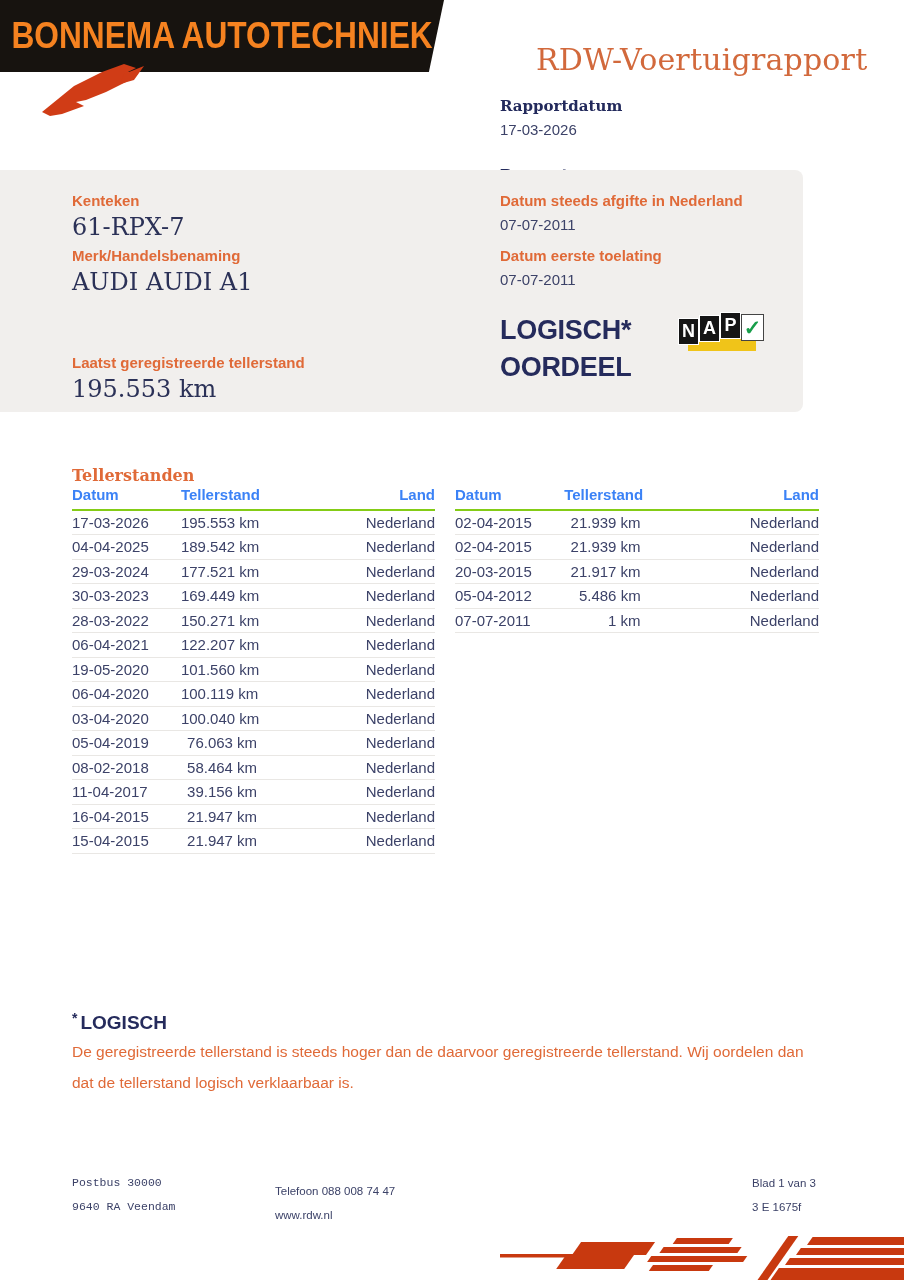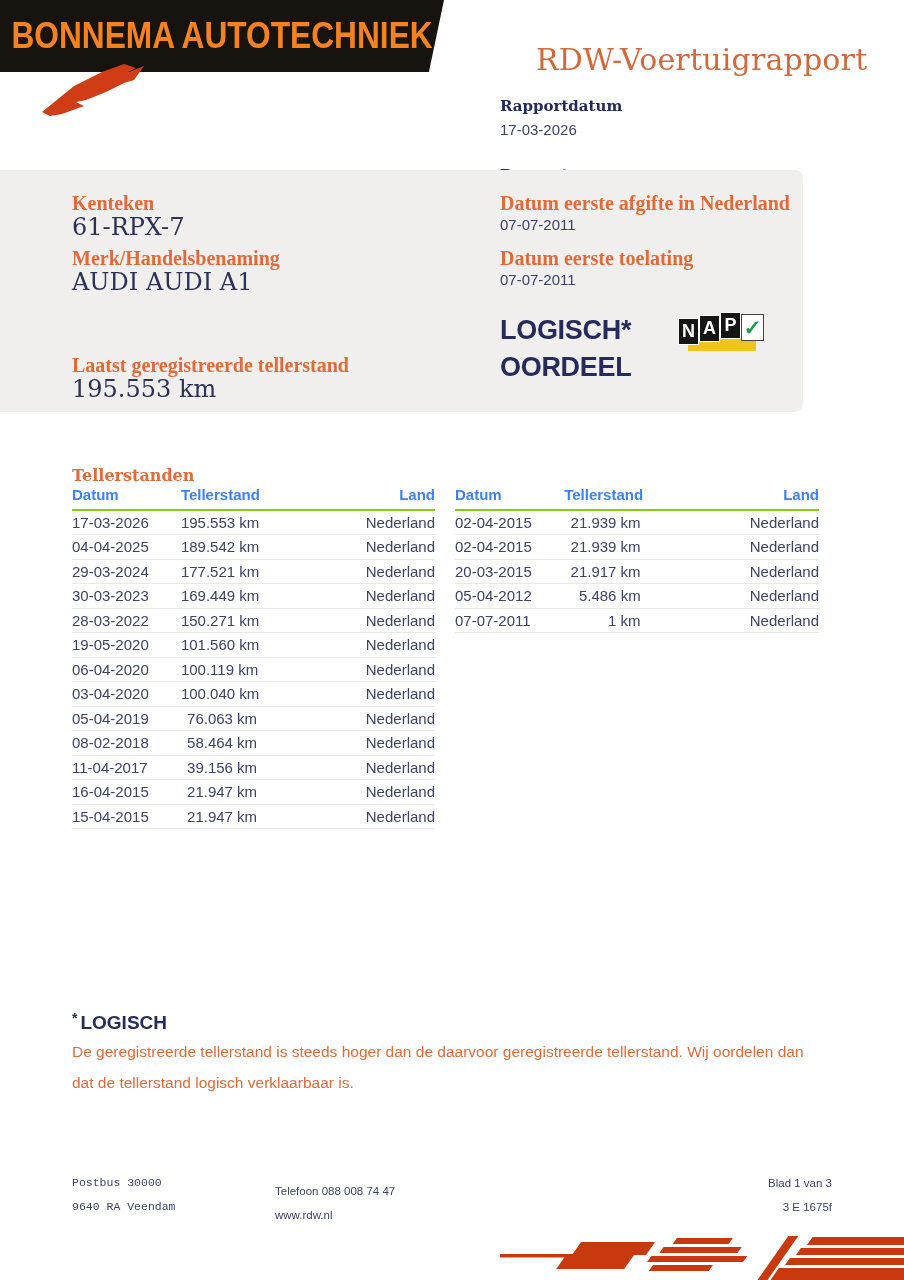--- a/index.html
+++ b/index.html
@@ -50,22 +50,22 @@
   .meta-col .meta-value { font-size: 15px; color: #3c4268; margin-top: 6px; }
 
   
   .panel {
     position: absolute; top: 170px; left: 0;
     width: 803px; height: 242px;
     background: #f1efed;
     border-radius: 0 8px 8px 0;
   }
   .lbl {
-    font-family: Liberation Serif, serif;
-    font-weight: bold; font-size: 20px; color: #e06a38;
+    font-family: Liberation Sans, sans-serif;
+    font-weight: bold; font-size: 15px; color: #e06a38;
     position: absolute; white-space: nowrap;
   }
   .big-val {
     font-family: "DejaVu Serif", serif;
     font-size: 24px; color: #2b3157;
     position: absolute; white-space: nowrap;
   }
   .sm-val { font-size: 15px; color: #3c4268; position: absolute; white-space: nowrap; }
 
   .oordeel {
@@ -127,21 +127,21 @@
   .footnote-text {
     position: absolute; top: 1036px; left: 72px; width: 750px;
     font-size: 15.5px; color: #e06a38; line-height: 31px;
   }
 
   
   .footer { position: absolute; top: 1171px; left: 0; width: 904px; font-size: 11.5px; color: #3c4268; }
   .footer .f-col { position: absolute; line-height: 24px; }
   .f-address { left: 72px; top: 0; font-family: Liberation Mono, monospace; }
   .f-contact { left: 275px; top: 8px; }
-  .f-page { right: 72px; top: 0; text-align: right; }
+  .f-page { right: 88px; top: 0; text-align: left; }
   .footer div div { margin-bottom: 0; }
   .f-address div, .f-contact div, .f-page div { height: 24px; }
 
   
   .speed-lines { position: absolute; right: 0; bottom: 0; }
 </style>
 </head>
 <body>
 
 <div class="page">
@@ -172,21 +172,21 @@
   <div class="panel">
     <div class="lbl" style="left:72px; top:22px;">Kenteken</div>
     <div class="big-val" style="left:72px; top:43px;">61-RPX-7</div>
 
     <div class="lbl" style="left:72px; top:77px;">Merk/Handelsbenaming</div>
     <div class="big-val" style="left:72px; top:98px;">AUDI AUDI A1</div>
 
     <div class="lbl" style="left:72px; top:184px;">Laatst geregistreerde tellerstand</div>
     <div class="big-val" style="left:72px; top:205px;">195.553 km</div>
 
-    <div class="lbl" style="left:500px; top:22px;">Datum eerste afgifte in Nederland</div>
+    <div class="lbl" style="left:500px; top:22px;">Datum steeds afgifte in Nederland</div>
     <div class="sm-val" style="left:500px; top:46px;">07-07-2011</div>
 
     <div class="lbl" style="left:500px; top:77px;">Datum eerste toelating</div>
     <div class="sm-val" style="left:500px; top:101px;">07-07-2011</div>
 
     <div class="oordeel">
       <div>LOGISCH*</div>
       <div>OORDEEL</div>
     </div>
 
@@ -231,20 +231,25 @@
           <td>Nederland</td>
         </tr>
         <tr>
           <td>30-03-2023</td>
           <td>169.449 km</td>
           <td>Nederland</td>
         </tr>
         <tr>
           <td>28-03-2022</td>
           <td>150.271 km</td>
+          <td>Nederland</td>
+        </tr>
+        <tr>
+          <td>06-04-2021</td>
+          <td>122.207 km</td>
           <td>Nederland</td>
         </tr>
         <tr>
           <td>19-05-2020</td>
           <td>101.560 km</td>
           <td>Nederland</td>
         </tr>
         <tr>
           <td>06-04-2020</td>
           <td>100.119 km</td>

